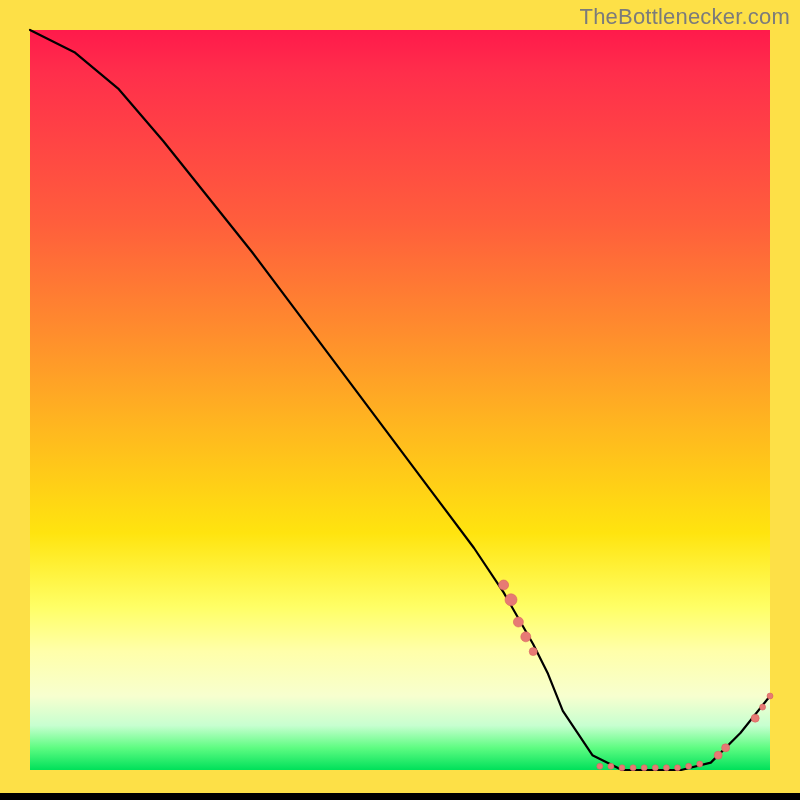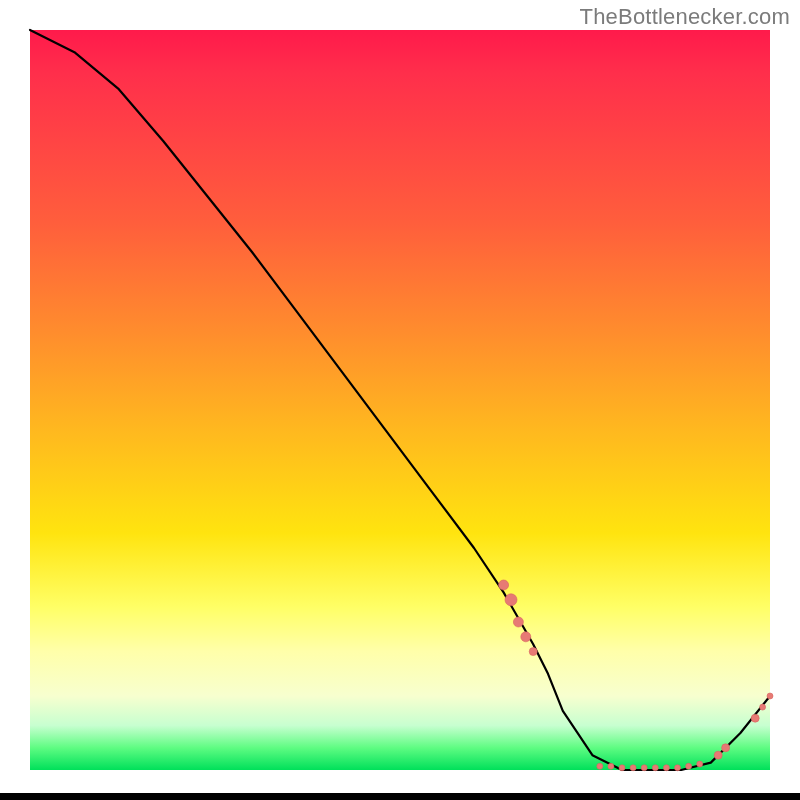--- a/index.html
+++ b/index.html
@@ -8,21 +8,21 @@
     width: 800px;
     height: 800px;
     background: #000;
     overflow: hidden;
     font-family: -apple-system, BlinkMacSystemFont, "Segoe UI", Arial, sans-serif;
   }
   .stage {
     position: relative;
     width: 800px;
     height: 793px;
-    background: #ffffff;
+    background: #fde047;
   }
   .plot {
     position: absolute;
     left: 30px;
     top: 30px;
     width: 740px;
     height: 740px;
     
     background: linear-gradient(
       to bottom,

